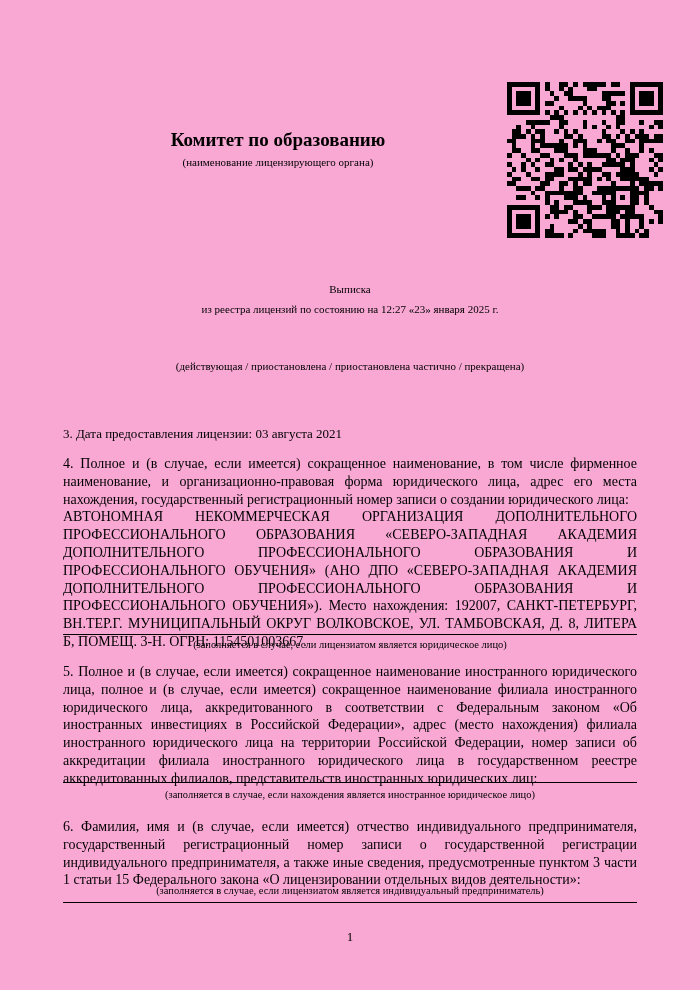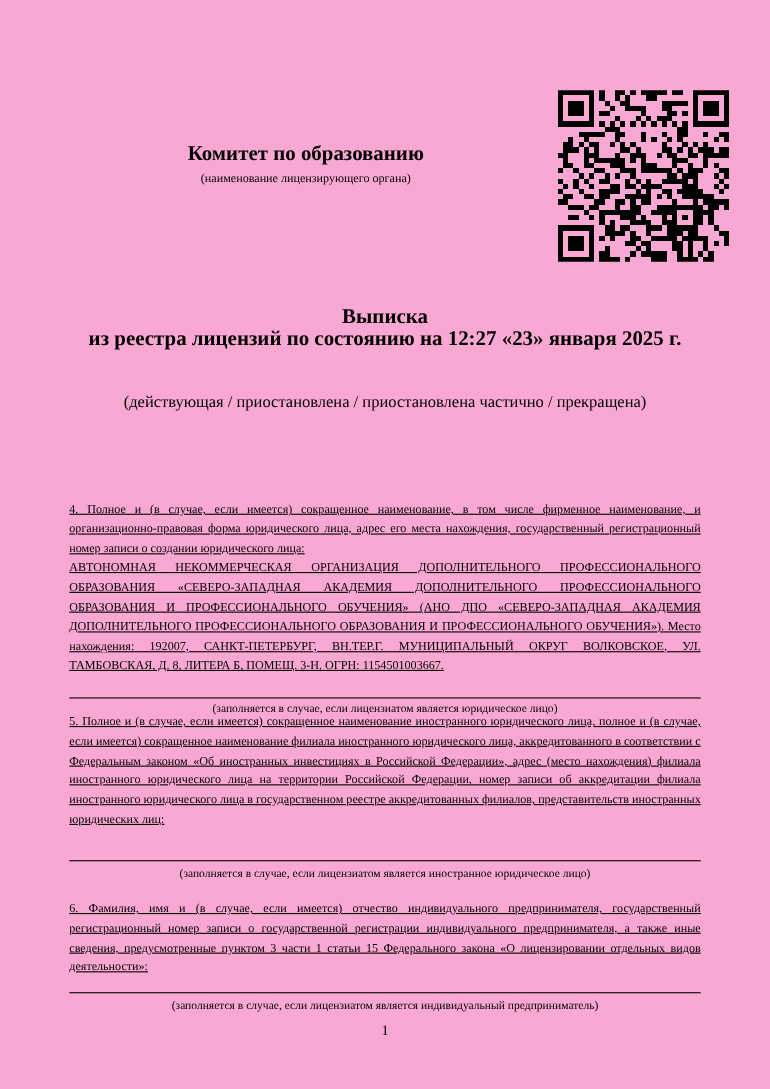--- a/index.html
+++ b/index.html
@@ -16,40 +16,40 @@
   .org-name{
     top:128px;left:63px;width:430px;
     text-align:center;font-weight:700;font-size:19px;line-height:24px;
   }
   .org-caption{
     top:156px;left:63px;width:430px;
     text-align:center;font-size:11px;line-height:13px;
   }
   .qr{top:82px;left:507px;width:156px;height:156px;}
   .doc-title{
-    top:279px;text-align:center;font-size:19px;line-height:20px;font-weight:bold;
+    top:279px;text-align:center;font-size:11px;line-height:20px;
   }
   .line-label{font-size:13px;line-height:17.8px;}
   .s1{top:343px;}
-  .s1-caption{top:360px;text-align:center;font-size:15px;line-height:13px;}
+  .s1-caption{top:360px;text-align:center;font-size:11px;line-height:13px;}
   .s2{top:393px;}
   .s3{top:425px;}
-  .para{font-size:11px;line-height:17.8px;text-align:justify;text-decoration:underline;}
+  .para{font-size:14px;line-height:17.8px;text-align:justify;}
   .para p{margin:0;}
   .p4{top:455px;}
-  .p5{top:648px;}
+  .p5{top:663px;}
   .p6{top:818px;}
   .fill-line{border:none;border-top:1.5px solid #000;margin:0;height:0;left:63px;width:574px;}
   .hr1{top:634px;}
   .hr2{top:782px;}
   .hr3{top:902px;}
   .fill-caption{text-align:center;font-size:10.5px;line-height:13px;}
   .cap1{top:638px;}
   .cap2{top:788px;}
-  .cap3{top:908px;}
+  .cap3{top:884px;}
   .pagenum{top:929px;text-align:center;font-size:13px;line-height:15px;}
 </style>
 </head>
 <body>
 
 <div class="page">
 
   <div class="abs org-name">Комитет по образованию</div>
   <div class="abs org-caption">(наименование лицензирующего органа)</div>
 
@@ -58,33 +58,34 @@
     </svg>
 
   <div class="abs col doc-title">
     <div>Выписка</div>
     <div>из реестра лицензий по состоянию на 12:27 «23» января 2025 г.</div>
   </div>
 
   <div class="abs col s1-caption">(действующая / приостановлена / приостановлена частично / прекращена)</div>
 
 
+  <div class="abs col line-label s3">3. Дата предоставления лицензии: 03 августа 2021</div>
 
   <div class="abs col para p4">
     <p>4. Полное и (в случае, если имеется) сокращенное наименование, в том числе фирменное наименование, и организационно-правовая форма юридического лица, адрес его места нахождения, государственный регистрационный номер записи о создании юридического лица:</p>
     <p>АВТОНОМНАЯ НЕКОММЕРЧЕСКАЯ ОРГАНИЗАЦИЯ ДОПОЛНИТЕЛЬНОГО ПРОФЕССИОНАЛЬНОГО ОБРАЗОВАНИЯ «СЕВЕРО-ЗАПАДНАЯ АКАДЕМИЯ ДОПОЛНИТЕЛЬНОГО ПРОФЕССИОНАЛЬНОГО ОБРАЗОВАНИЯ И ПРОФЕССИОНАЛЬНОГО ОБУЧЕНИЯ» (АНО ДПО «СЕВЕРО-ЗАПАДНАЯ АКАДЕМИЯ ДОПОЛНИТЕЛЬНОГО ПРОФЕССИОНАЛЬНОГО ОБРАЗОВАНИЯ И ПРОФЕССИОНАЛЬНОГО ОБУЧЕНИЯ»). Место нахождения: 192007, САНКТ-ПЕТЕРБУРГ, ВН.ТЕР.Г. МУНИЦИПАЛЬНЫЙ ОКРУГ ВОЛКОВСКОЕ, УЛ. ТАМБОВСКАЯ, Д. 8, ЛИТЕРА Б, ПОМЕЩ. 3-Н. ОГРН: 1154501003667.</p>
   </div>
   <hr class="abs fill-line hr1">
   <div class="abs col fill-caption cap1">(заполняется в случае, если лицензиатом является юридическое лицо)</div>
 
   <div class="abs col para p5">
     <p>5. Полное и (в случае, если имеется) сокращенное наименование иностранного юридического лица, полное и (в случае, если имеется) сокращенное наименование филиала иностранного юридического лица, аккредитованного в соответствии с Федеральным законом «Об иностранных инвестициях в Российской Федерации», адрес (место нахождения) филиала иностранного юридического лица на территории Российской Федерации, номер записи об аккредитации филиала иностранного юридического лица в государственном реестре аккредитованных филиалов, представительств иностранных юридических лиц:</p>
   </div>
   <hr class="abs fill-line hr2">
-  <div class="abs col fill-caption cap2">(заполняется в случае, если лицензиатом является иностранное юридическое лицо)</div>
+  <div class="abs col fill-caption cap2">(заполняется в случае, если нахождения является иностранное юридическое лицо)</div>
 
   <div class="abs col para p6">
     <p>6. Фамилия, имя и (в случае, если имеется) отчество индивидуального предпринимателя, государственный регистрационный номер записи о государственной регистрации индивидуального предпринимателя, а также иные сведения, предусмотренные пунктом 3 части 1 статьи 15 Федерального закона «О лицензировании отдельных видов деятельности»:</p>
   </div>
   <hr class="abs fill-line hr3">
   <div class="abs col fill-caption cap3">(заполняется в случае, если лицензиатом является индивидуальный предприниматель)</div>
 
   <div class="abs col pagenum">1</div>
 
 </div>

